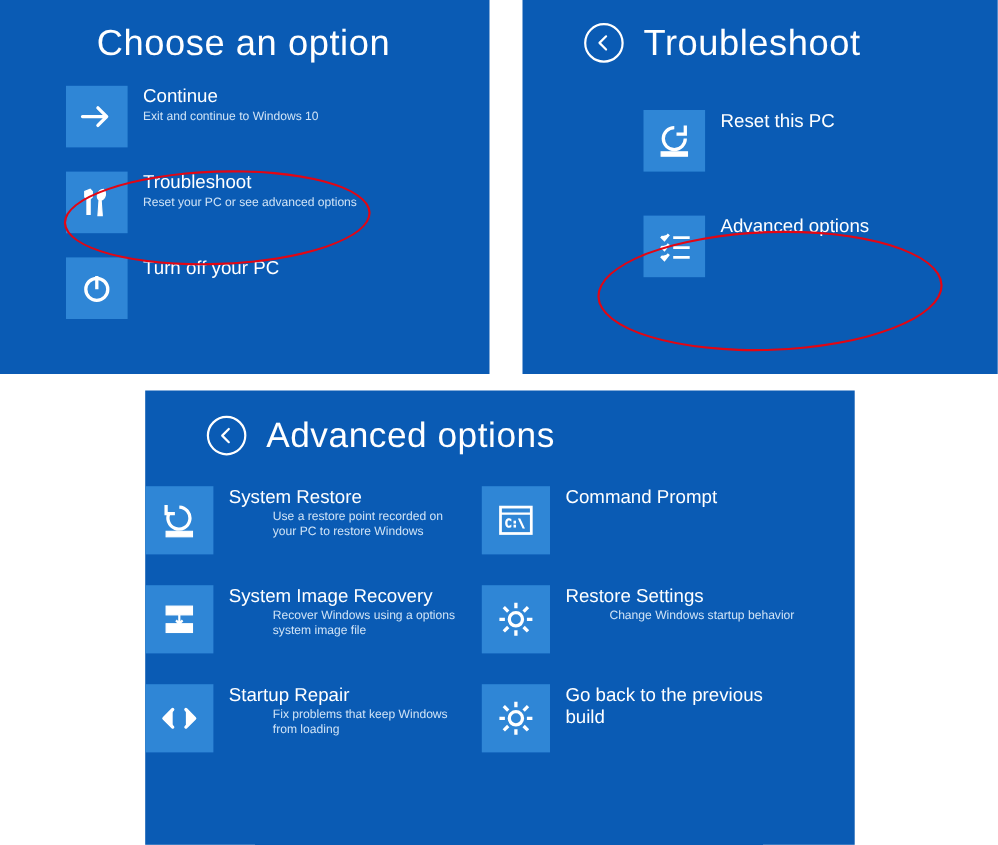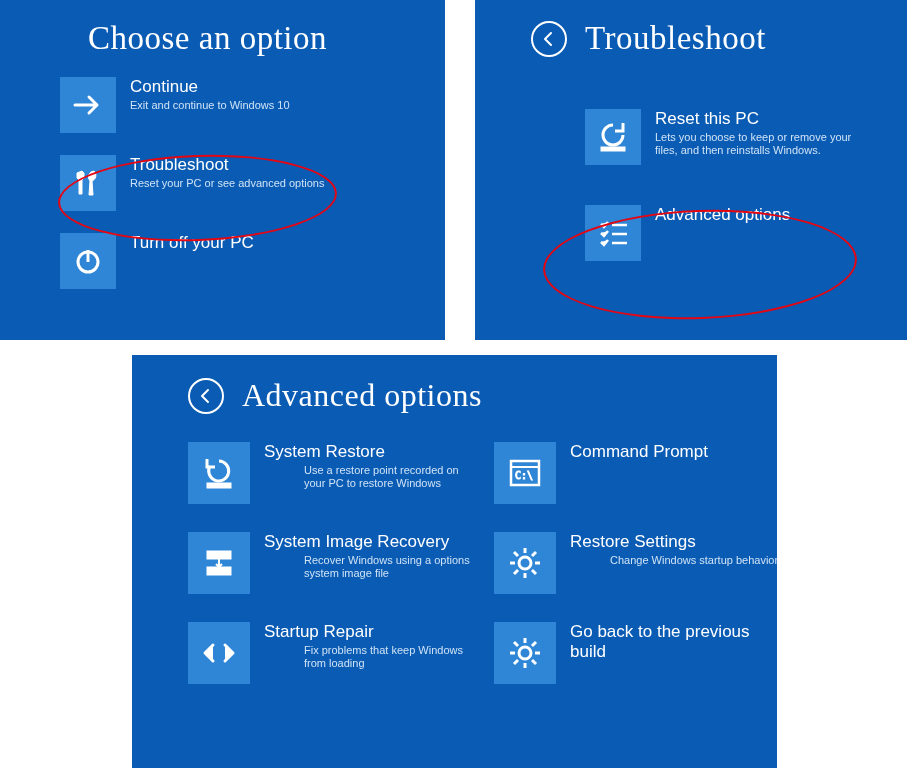--- a/index.html
+++ b/index.html
@@ -1,30 +1,30 @@
 <!DOCTYPE html>
 <html><head>
 <meta charset="utf-8">
 <style>
   html,body{margin:0;padding:0;background:#fff;font-family:"Segoe UI",Arial,sans-serif;}
   body{width:907px;height:768px;position:relative;overflow:hidden;}
   .panel{position:absolute;background:#0a5bb4;color:#fff;overflow:hidden;}
   .p1{left:0;top:0;width:445px;height:340px;}
   .p2{left:475px;top:0;width:432px;height:340px;}
   .p3{left:132px;top:355px;width:645px;height:413px;}
-  .title-row{display:flex;align-items:center;gap:18px;padding:20px 0 20px 56px;font-family:Liberation Serif, serif;}
+  .title-row{display:flex;align-items:center;gap:18px;padding:20px 0 20px 56px;}
   .p1 .title-row{padding-left:88px;}
   .p3 .title-row{padding-left:56px;}
   .title{font-weight:300;font-size:33px;letter-spacing:.5px;}
   .p3 .title{font-size:32px;}
   .back-circle{width:32px;height:32px;border:2px solid #fff;border-radius:50%;display:flex;align-items:center;justify-content:center;cursor:pointer;}
   .p3 .title-row{padding-top:22px;}
   .tiles{display:flex;flex-direction:column;gap:22px;padding-left:60px;padding-right:20px;}
-  .p2 .tiles{padding-left:110px;gap:40px;margin-top:32px;}
-  .grid{display:grid;grid-template-columns:290px 290px;column-gap:16px;row-gap:28px;padding-left:56px;padding-right:20px;margin-top:8px;}
+  .p2 .tiles{padding-left:110px;gap:40px;margin-top:22px;}
+  .grid{display:grid;grid-template-columns:290px 290px;column-gap:16px;row-gap:28px;padding-right:20px;margin-top:8px;}
   .tile{display:flex;align-items:flex-start;gap:14px;cursor:pointer;}
   .icon-box{width:56px;height:56px;background:#2f86d6;display:flex;align-items:center;justify-content:center;flex:0 0 56px;}
   .p3 .icon-box{width:62px;height:62px;flex:0 0 62px;}
   .icon-box svg{fill:#fff;stroke:#fff;}
   .txt{display:flex;flex-direction:column;}
   .lbl{font-size:17px;font-weight:400;line-height:1.15;}
   .p3 .lbl{font-size:17px;}
   .desc{font-size:11px;color:#cfe3f6;margin-top:2px;line-height:1.25;max-width:200px;}
   .p3 .desc{font-size:11px;max-width:210px;margin-left:40px;}
   .annot{position:absolute;border:2px solid #e30613;border-radius:50%;pointer-events:none;}
@@ -89,21 +89,20 @@
     <div class="tile">
       <div class="icon-box">
         <svg width="36" height="36" viewBox="0 0 36 36">
             <path d="M18 6a10 10 0 1 0 10 10" stroke-width="3" fill="none"></path>
             <path d="M28 4v8h-8" stroke-width="3" fill="none"></path>
             <rect x="6" y="28" width="24" height="4" fill="#fff"></rect>
           </svg>
       </div>
       <div class="txt">
         <span class="lbl">Reset this PC</span>
-        <span class="desc">Lets you choose to keep or remove your files, and then reinstalls Windows.</span>
       </div>
     </div>
     <div class="tile">
       <div class="icon-box">
         <svg width="36" height="36" viewBox="0 0 36 36" stroke-width="2.5" fill="none">
           <path d="M6 9l3 3 4-5"></path>
             <line x1="17" y1="10" x2="32" y2="10"></line>
           <path d="M6 18l3 3 4-5"></path>
             <line x1="17" y1="19" x2="32" y2="19"></line>
           <path d="M6 27l3 3 4-5"></path>

